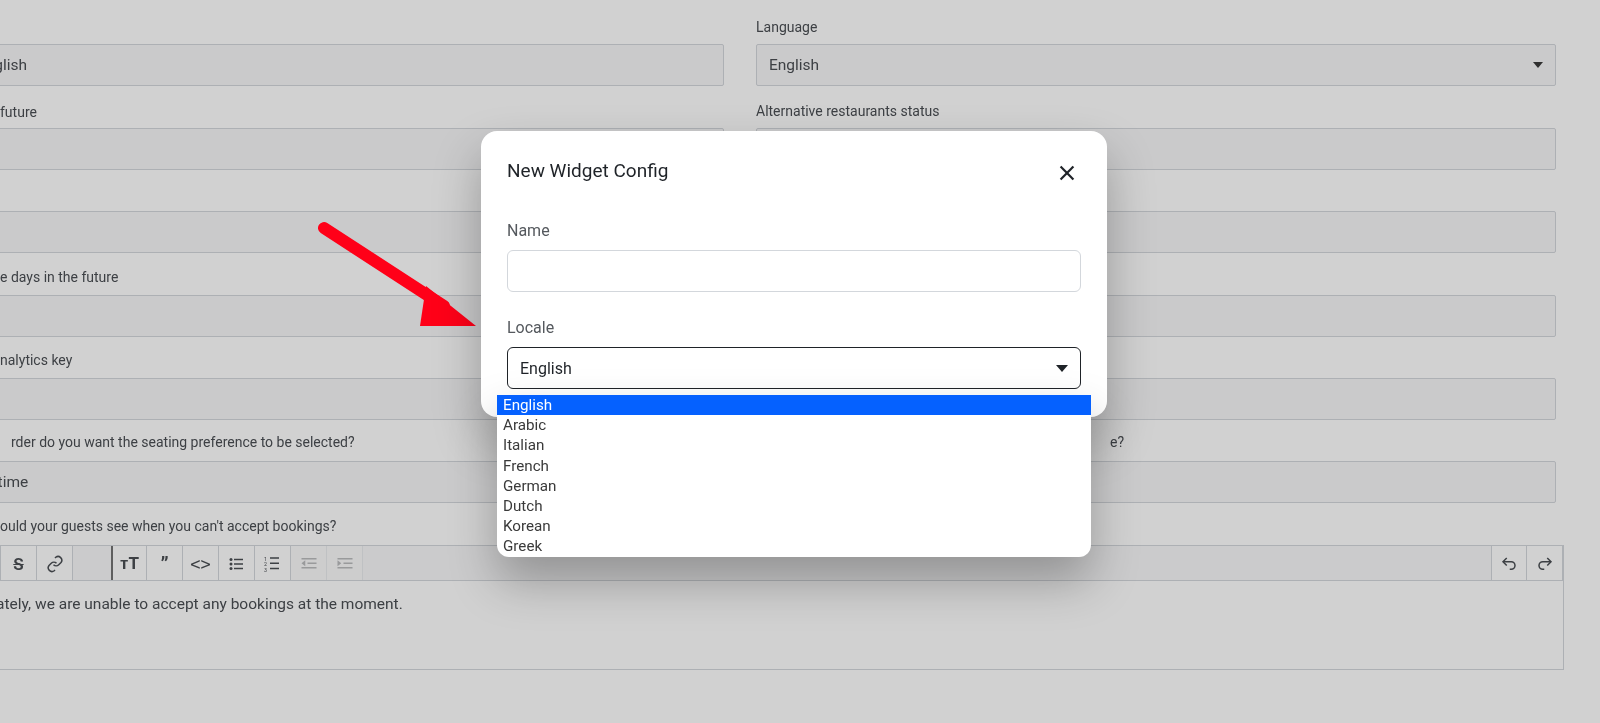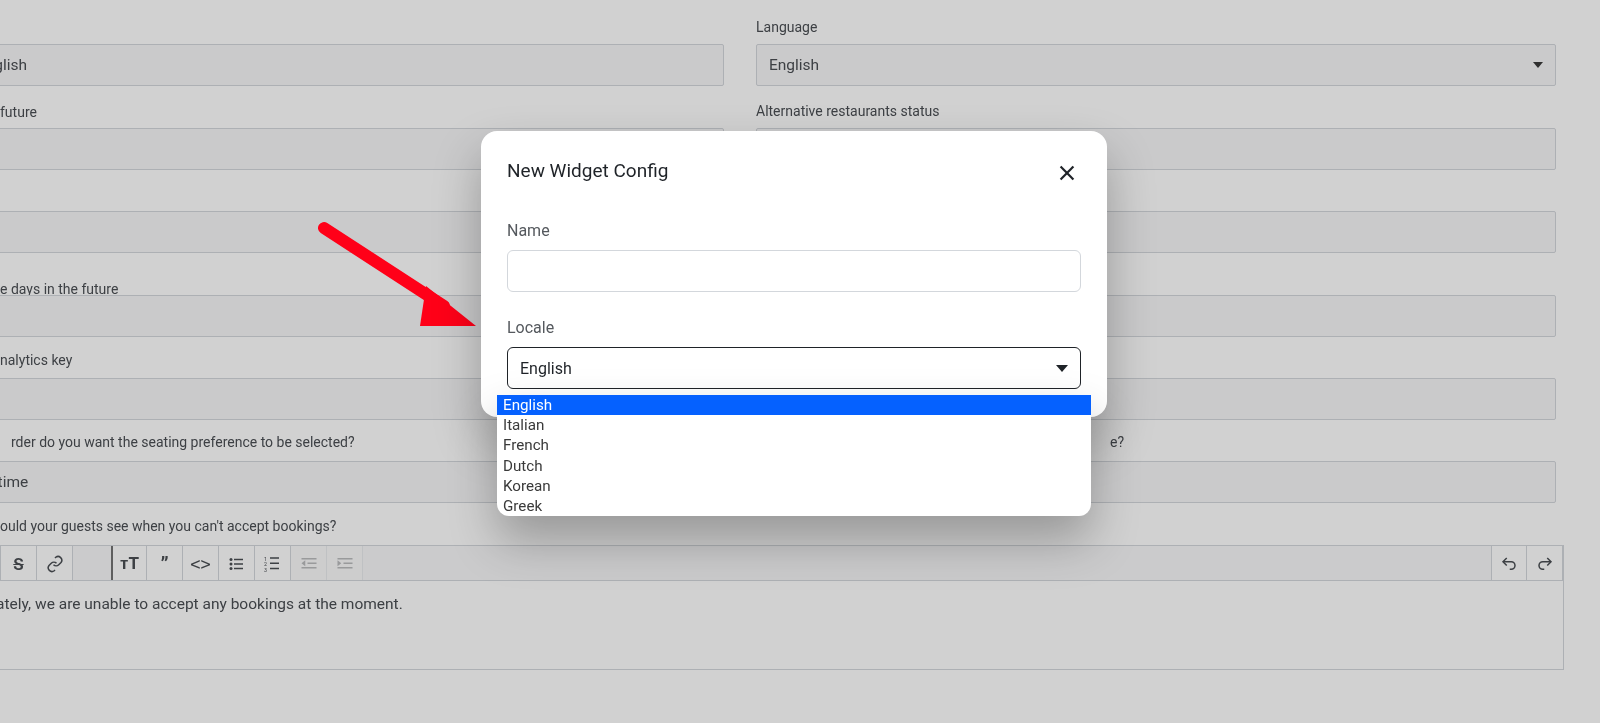--- a/index.html
+++ b/index.html
@@ -58,21 +58,21 @@
   <div class="col-l">
     <div class="abs field" style="top:44px;left:-36px;width:760px">
       <span>English</span>
     </div>
 
     <div class="abs lbl" style="top:104px;left:0">future</div>
     <div class="abs field" style="top:128px;left:-36px;width:760px"></div>
 
     <div class="abs field" style="top:211px;left:-36px;width:760px"></div>
 
-    <div class="abs lbl" style="top:281px;left:0">e days in the future</div>
+    <div class="abs lbl" style="top:269px;left:0">e days in the future</div>
     <div class="abs field" style="top:295px;left:-36px;width:760px"></div>
 
     <div class="abs lbl" style="top:352px;left:0">nalytics key</div>
     <div class="abs field" style="top:378px;left:-36px;width:760px"></div>
 
     <div class="abs lbl" style="top:434px;left:11px">rder do you want the seating preference to be selected?</div>
     <div class="abs field" style="top:461px;left:-36px;width:760px">
       <span>he time</span>
     </div>
 
@@ -207,19 +207,21 @@
 
     <div class="m-lbl">Locale</div>
     <div class="m-select">
       <span>English</span>
       <span class="caret"></span>
     </div>
   </div>
 
   <div class="dd">
       <div class="dd-item" data-selected="true">English</div>
+      <div class="dd-item">Arabic</div>
       <div class="dd-item">Italian</div>
       <div class="dd-item">French</div>
+      <div class="dd-item">German</div>
       <div class="dd-item">Dutch</div>
       <div class="dd-item">Korean</div>
       <div class="dd-item">Greek</div>
     </div>
 </div>
 
 </body></html>

